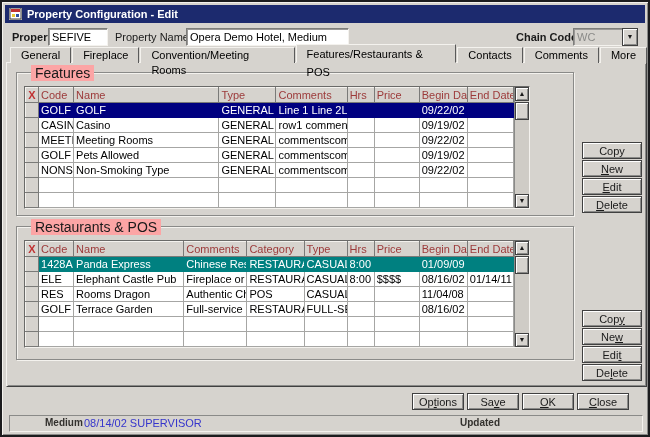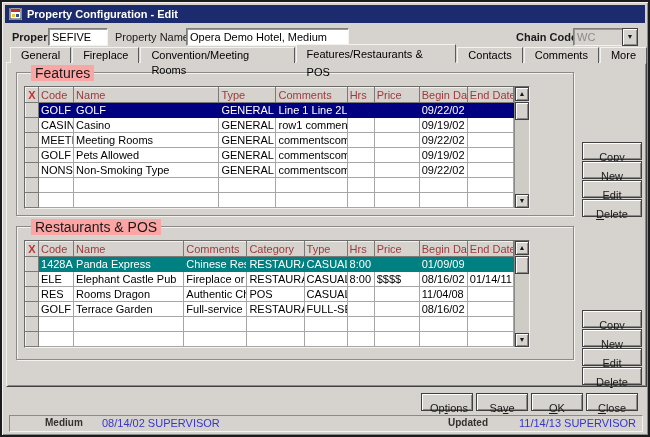--- a/index.html
+++ b/index.html
@@ -47,28 +47,28 @@
   .sbtn { position:absolute; left:0; width:14px; height:14px; background:#d6d3ce;
           border:1px solid #404040; box-shadow: inset 1px 1px 0 #fff, inset -1px -1px 0 #8a8a88;
           font-size:7px; line-height:12px; text-align:center; color:#1a1a1a; }
   .sbtn.up { top:0; } .sbtn.down { bottom:0; }
   .sthumb { position:absolute; left:0; top:15px; width:14px; height:18px; background:#d6d3ce;
             border:1px solid #404040; box-shadow: inset 1px 1px 0 #fff, inset -1px -1px 0 #8a8a88; }
   
   .btncol { position:absolute; display:flex; flex-direction:column; gap:1px; }
   .btn { width:60px; height:17px; font-size:11px; font-family:"Liberation Sans",sans-serif;
          background:#d6d3ce; color:#1a1a1a; border:1px solid #404040;
-         box-shadow: inset 1px 1px 0 #fff, inset -1px -1px 0 #8a8a88; padding:8px; cursor:default; }
-  .footerbtns { position:absolute; left:419px; top:391px; display:flex; gap:3px; }
+         box-shadow: inset 1px 1px 0 #fff, inset -1px -1px 0 #8a8a88; padding:0; cursor:default; }
+  .footerbtns { position:absolute; left:410px; top:391px; display:flex; gap:3px; }
   .footerbtns .btn { width:52px; }
   .u { text-decoration:underline; }
   .statusbar { position:absolute; left:7px; top:413px; width:634px; height:17px;
                border:1px solid; border-color:#8a8a88 #f4f2ee #f4f2ee #8a8a88; font-size:11px; }
   .statusbar .slabel { position:absolute; top:1px; color:#33312e; font-size:10px; font-weight:bold; }
-  .statusbar .svalue { position:absolute; top:1px; color:var(--status_value,#3535cc);margin-left:18px; }
+  .statusbar .svalue { position:absolute; top:1px; color:var(--status_value,#3535cc); }
   .appicon { width:13px; height:12px; display:inline-block; }
 </style>
 </head>
 <body>
 
 <div class="window">
 
   <div class="titlebar">
     <span class="appicon">
       <svg width="13" height="12" viewBox="0 0 13 12">
@@ -346,17 +346,16 @@
   <div class="footerbtns">
       <button class="btn">Op<span class="u">t</span>ions</button>
       <button class="btn">Sa<span class="u">v</span>e</button>
       <button class="btn"><span class="u">O</span>K</button>
       <button class="btn"><span class="u">C</span>lose</button>
     </div>
 
   <div class="statusbar">
     <span class="slabel" style="left:35px;">Medium</span>
     <span class="svalue" style="left:74px;">08/14/02  SUPERVISOR</span>
-    <span class="slabel" style="left:438px;">Updated</span>
-    <span class="svalue" style="left:491px;">11/14/13  SUPERVISOR</span>
+    <span class="slabel" style="left:450px;">Updated</span>
   </div>
 
 </div>
 
 </body></html>

